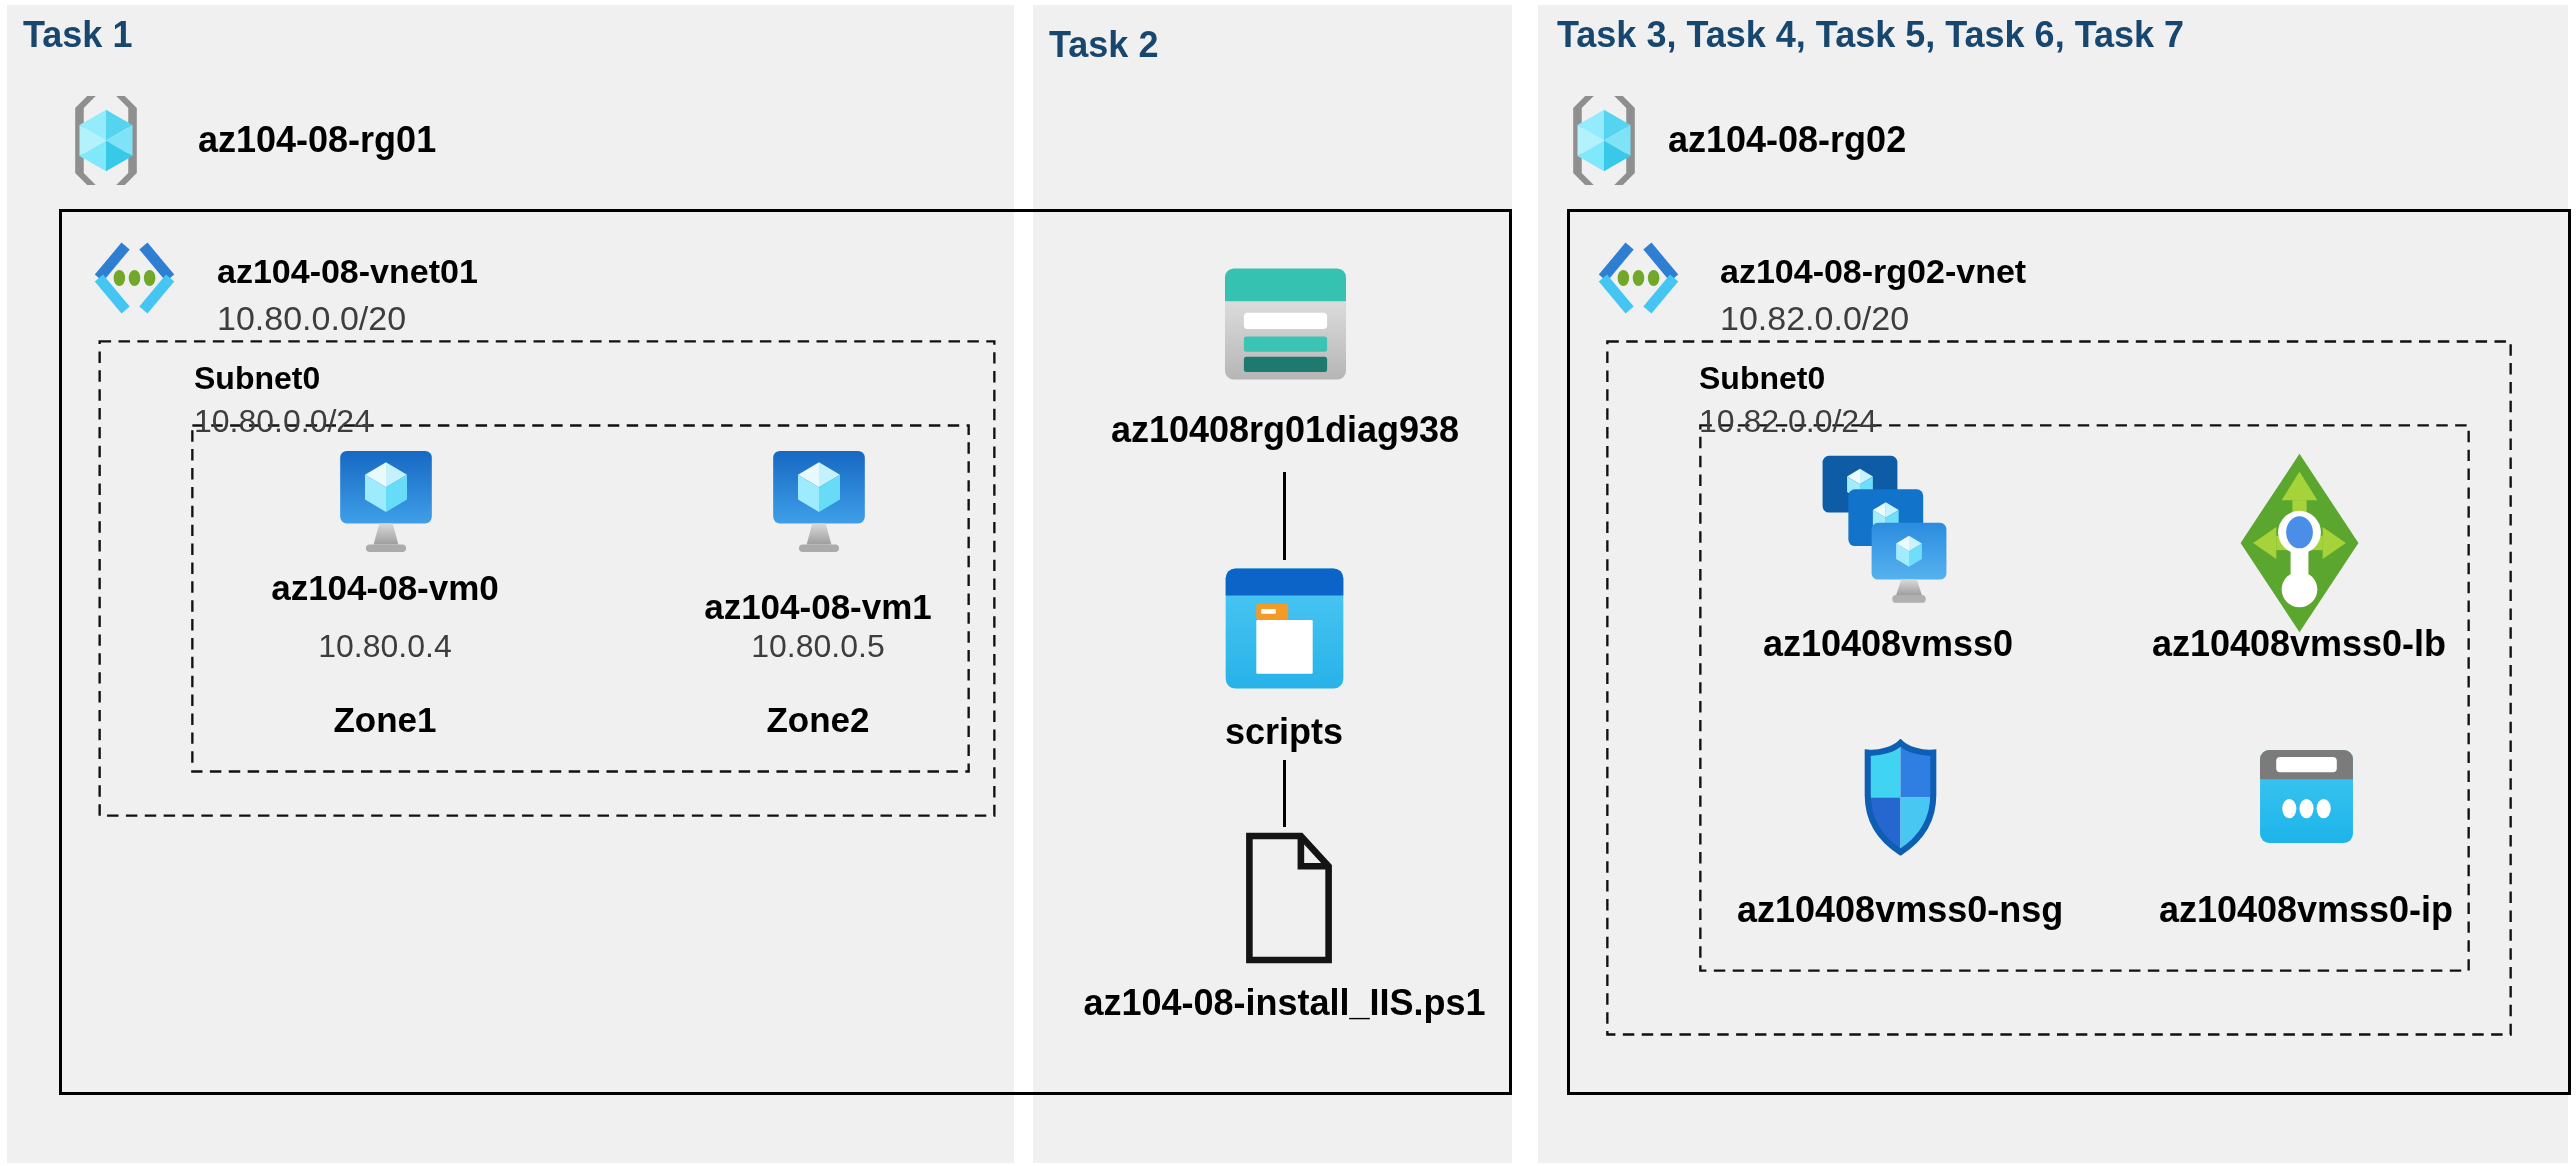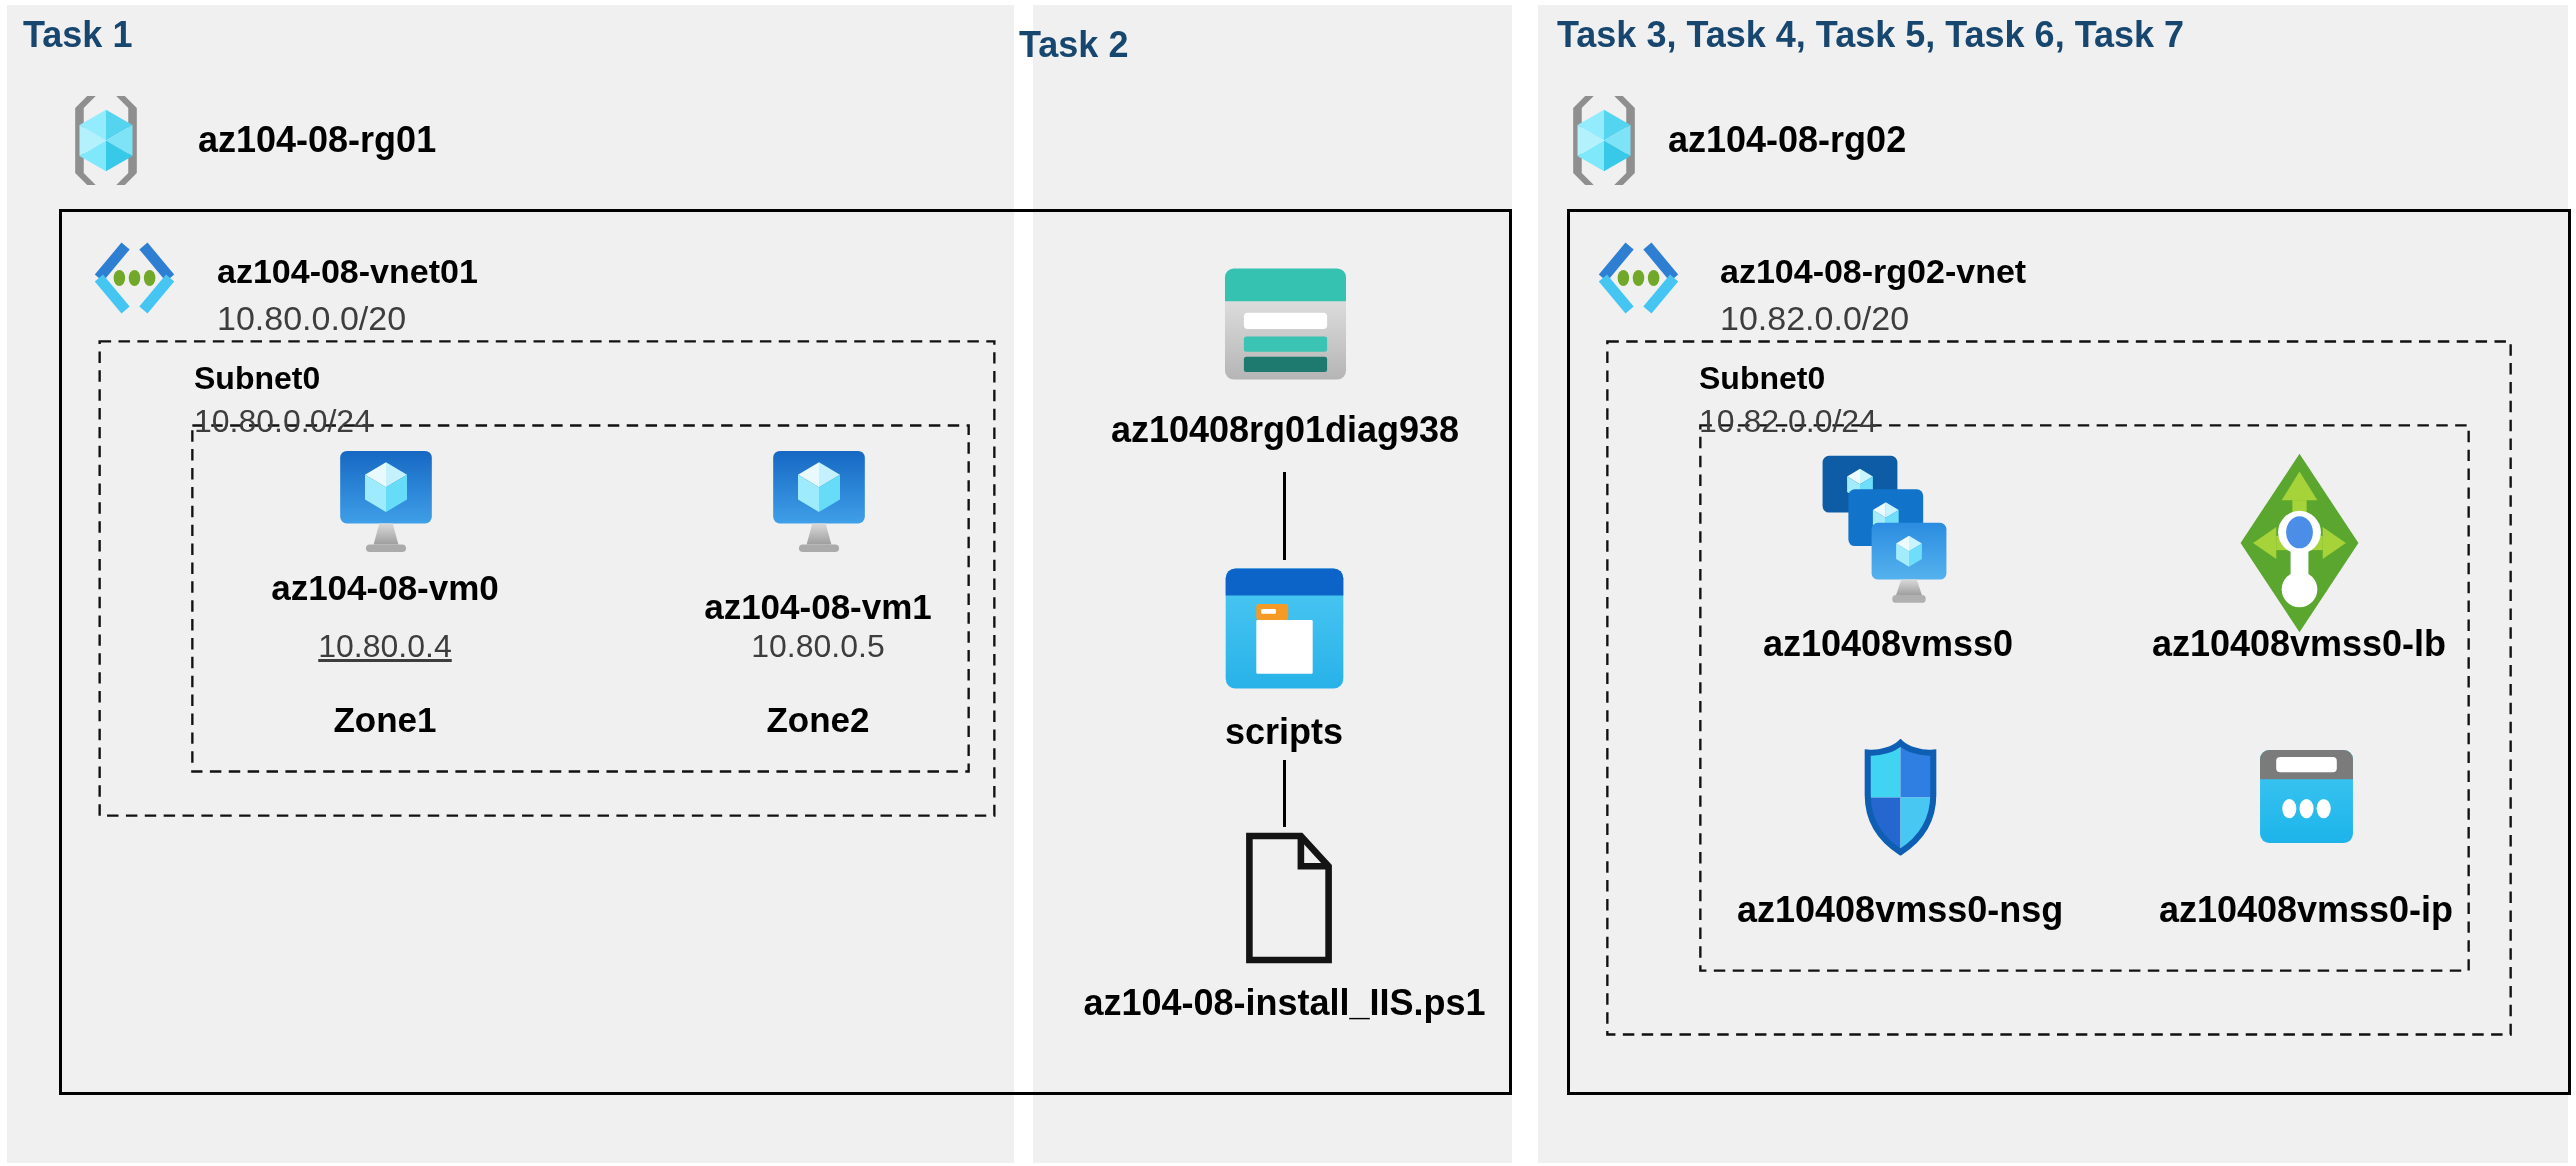--- a/index.html
+++ b/index.html
@@ -77,21 +77,21 @@
       <rect x="2" y="2" width="1151" height="513"></rect>
     </svg>
   <svg class="dashed" style="left:1606px;top:340px;" width="906" height="696" viewBox="0 0 1344 1032">
       <rect x="2" y="2" width="1340" height="1028"></rect>
     </svg>
   <svg class="dashed" style="left:1699px;top:424px;" width="771" height="548" viewBox="0 0 1144 813">
       <rect x="2" y="2" width="1140" height="809"></rect>
     </svg>
 
   <div class="title" style="left:23px;top:13.5px;">Task 1</div>
-  <div class="title" style="left:1019px;top:24px;">Task 2</div>
+  <div class="title" style="left:1049px;top:24px;">Task 2</div>
   <div class="title" style="left:1557px;top:13.5px;">Task 3, Task 4, Task 5, Task 6, Task 7</div>
 
   <span class="icon" style="left:63px;top:96px;width:86px;height:89px;">
     <svg viewBox="0 0 100 104">
       <path d="M38,0 L24,14 L24,90 L38,104 L28,104 L14,90 L14,14 L28,0 Z" fill="#8f8f8f"></path>
       <path d="M62,0 L76,14 L76,90 L62,104 L72,104 L86,90 L86,14 L72,0 Z" fill="#8f8f8f"></path>
       <polygon points="50,16 81,34 50,52" fill="#55d4f0"></polygon>
       <polygon points="81,34 81,70 50,52" fill="#7fe3f8"></polygon>
       <polygon points="81,70 50,88 50,52" fill="#38c8e8"></polygon>
       <polygon points="50,88 19,70 50,52" fill="#7fe9fb"></polygon>
@@ -128,21 +128,21 @@
       <polygon points="50,14 28,27 50,40" fill="#e8fafe"></polygon>
       <polygon points="50,14 72,27 50,40" fill="#c4f1fd"></polygon>
       <polygon points="28,27 50,40 50,66 28,53" fill="#9debfc"></polygon>
       <polygon points="72,27 72,53 50,66 50,40" fill="#66dcf8"></polygon>
       <polygon points="43,78 57,78 63,100 37,100" fill="url(#g_stand)"></polygon>
       <rect x="29" y="100" width="42" height="8" rx="4" fill="#ababab"></rect>
     </svg>
   </span>
   <div class="vm-text" style="left:250px;top:0;">
     <div class="vm-name" style="top:568px;">az104-08-vm0</div>
-    <div class="vm-ip" style="top:628px;text-decoration:underline;">10.80.0.4</div>
+    <div class="vm-ip" style="top:628px;">10.80.0.4</div>
     <div class="vm-zone" style="top:700px;">Zone1</div>
   </div>
 
   <span class="icon" style="left:771px;top:449px;width:96px;height:105px;">
     <svg viewBox="0 0 100 110">
       <rect x="2" y="2" width="96" height="76" rx="7" fill="url(#g_vm)"></rect>
       <polygon points="50,14 28,27 50,40" fill="#e8fafe"></polygon>
       <polygon points="50,14 72,27 50,40" fill="#c4f1fd"></polygon>
       <polygon points="28,27 50,40 50,66 28,53" fill="#9debfc"></polygon>
       <polygon points="72,27 72,53 50,66 50,40" fill="#66dcf8"></polygon>

